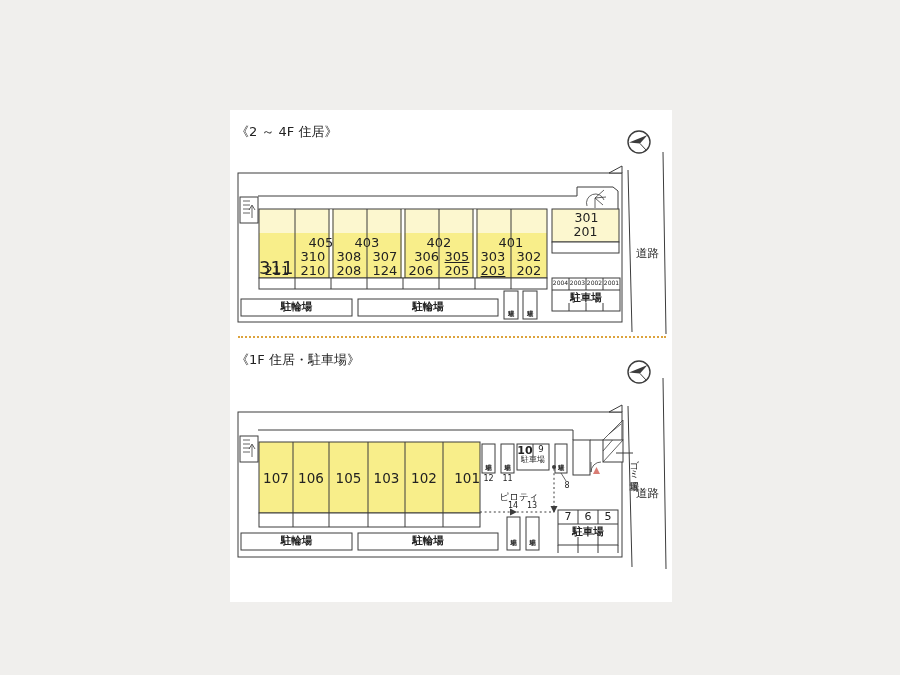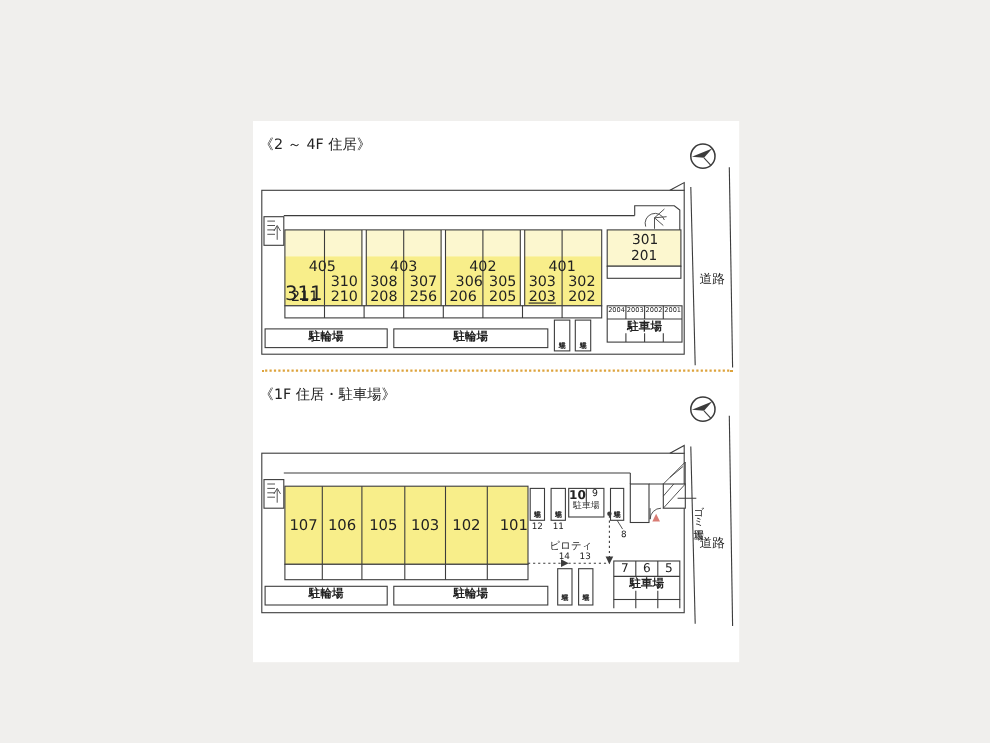--- a/index.html
+++ b/index.html
@@ -210,38 +210,38 @@
         <rect class="f-white" x="11" y="423" width="111" height="17"></rect>
         <rect class="f-white" x="128" y="423" width="140" height="17"></rect>
       </g>
     </svg>
 
     <div class="sep" style="left:8px;top:226px;width:428px;"></div>
 
     <div class="lbl" style="left:6px;top:15px;font-size:13px;">《2 ～ 4F 住居》</div>
     <div class="lbl" style="left:406px;top:137px;width:26px;font-size:11.5px;">道路</div>
 
-    <div class="lbl c" style="left:29px;top:126px;width:68px;font-size:13px;">405</div>
+    <div class="lbl c" style="left:29px;top:126px;width:68px;font-size:13px;padding-left:28px;">405</div>
     <div class="lbl c" style="left:101px;top:126px;width:72px;font-size:13px;">403</div>
     <div class="lbl c" style="left:173px;top:126px;width:72px;font-size:13px;">402</div>
     <div class="lbl c" style="left:245px;top:126px;width:72px;font-size:13px;">401</div>
 
     <div class="lbl c" style="left:29px;top:148px;width:20px;font-size:18px;">311</div>
     <div class="lbl c" style="left:65px;top:140px;width:36px;font-size:13px;">310</div>
     <div class="lbl c" style="left:101px;top:140px;width:36px;font-size:13px;">308</div>
     <div class="lbl c" style="left:137px;top:140px;width:36px;font-size:13px;">307</div>
     <div class="lbl c" style="left:173px;top:140px;width:36px;font-size:13px;text-align:right;">306</div>
-    <div class="lbl c" style="left:209px;top:140px;width:36px;font-size:13px;">305</div>
+    <div class="lbl c" style="left:209px;top:140px;width:36px;font-size:13px;text-decoration:underline;">305</div>
     <div class="lbl c" style="left:245px;top:140px;width:36px;font-size:13px;">303</div>
     <div class="lbl c" style="left:281px;top:140px;width:36px;font-size:13px;">302</div>
 
     <div class="lbl c" style="left:29px;top:154px;width:36px;font-size:13px;">211</div>
     <div class="lbl c" style="left:65px;top:154px;width:36px;font-size:13px;">210</div>
     <div class="lbl c" style="left:101px;top:154px;width:36px;font-size:13px;">208</div>
-    <div class="lbl c" style="left:137px;top:154px;width:36px;font-size:13px;">256</div>
+    <div class="lbl c" style="left:137px;top:154px;width:36px;font-size:13px;">124</div>
     <div class="lbl c" style="left:173px;top:154px;width:36px;font-size:13px;">206</div>
     <div class="lbl c" style="left:209px;top:154px;width:36px;font-size:13px;">205</div>
     <div class="lbl c" style="left:245px;top:154px;width:36px;font-size:13px;text-decoration:underline;">203</div>
     <div class="lbl c" style="left:281px;top:154px;width:36px;font-size:13px;">202</div>
 
     <div class="lbl c" style="left:322px;top:101px;width:69px;font-size:12.5px;">301</div>
     <div class="lbl c" style="left:322px;top:115px;width:67px;font-size:12.5px;">201</div>
 
     <div class="lbl c b" style="left:11px;top:191px;width:111px;font-size:10.5px;">駐輪場</div>
     <div class="lbl c b" style="left:128px;top:191px;width:140px;font-size:10.5px;">駐輪場</div>

